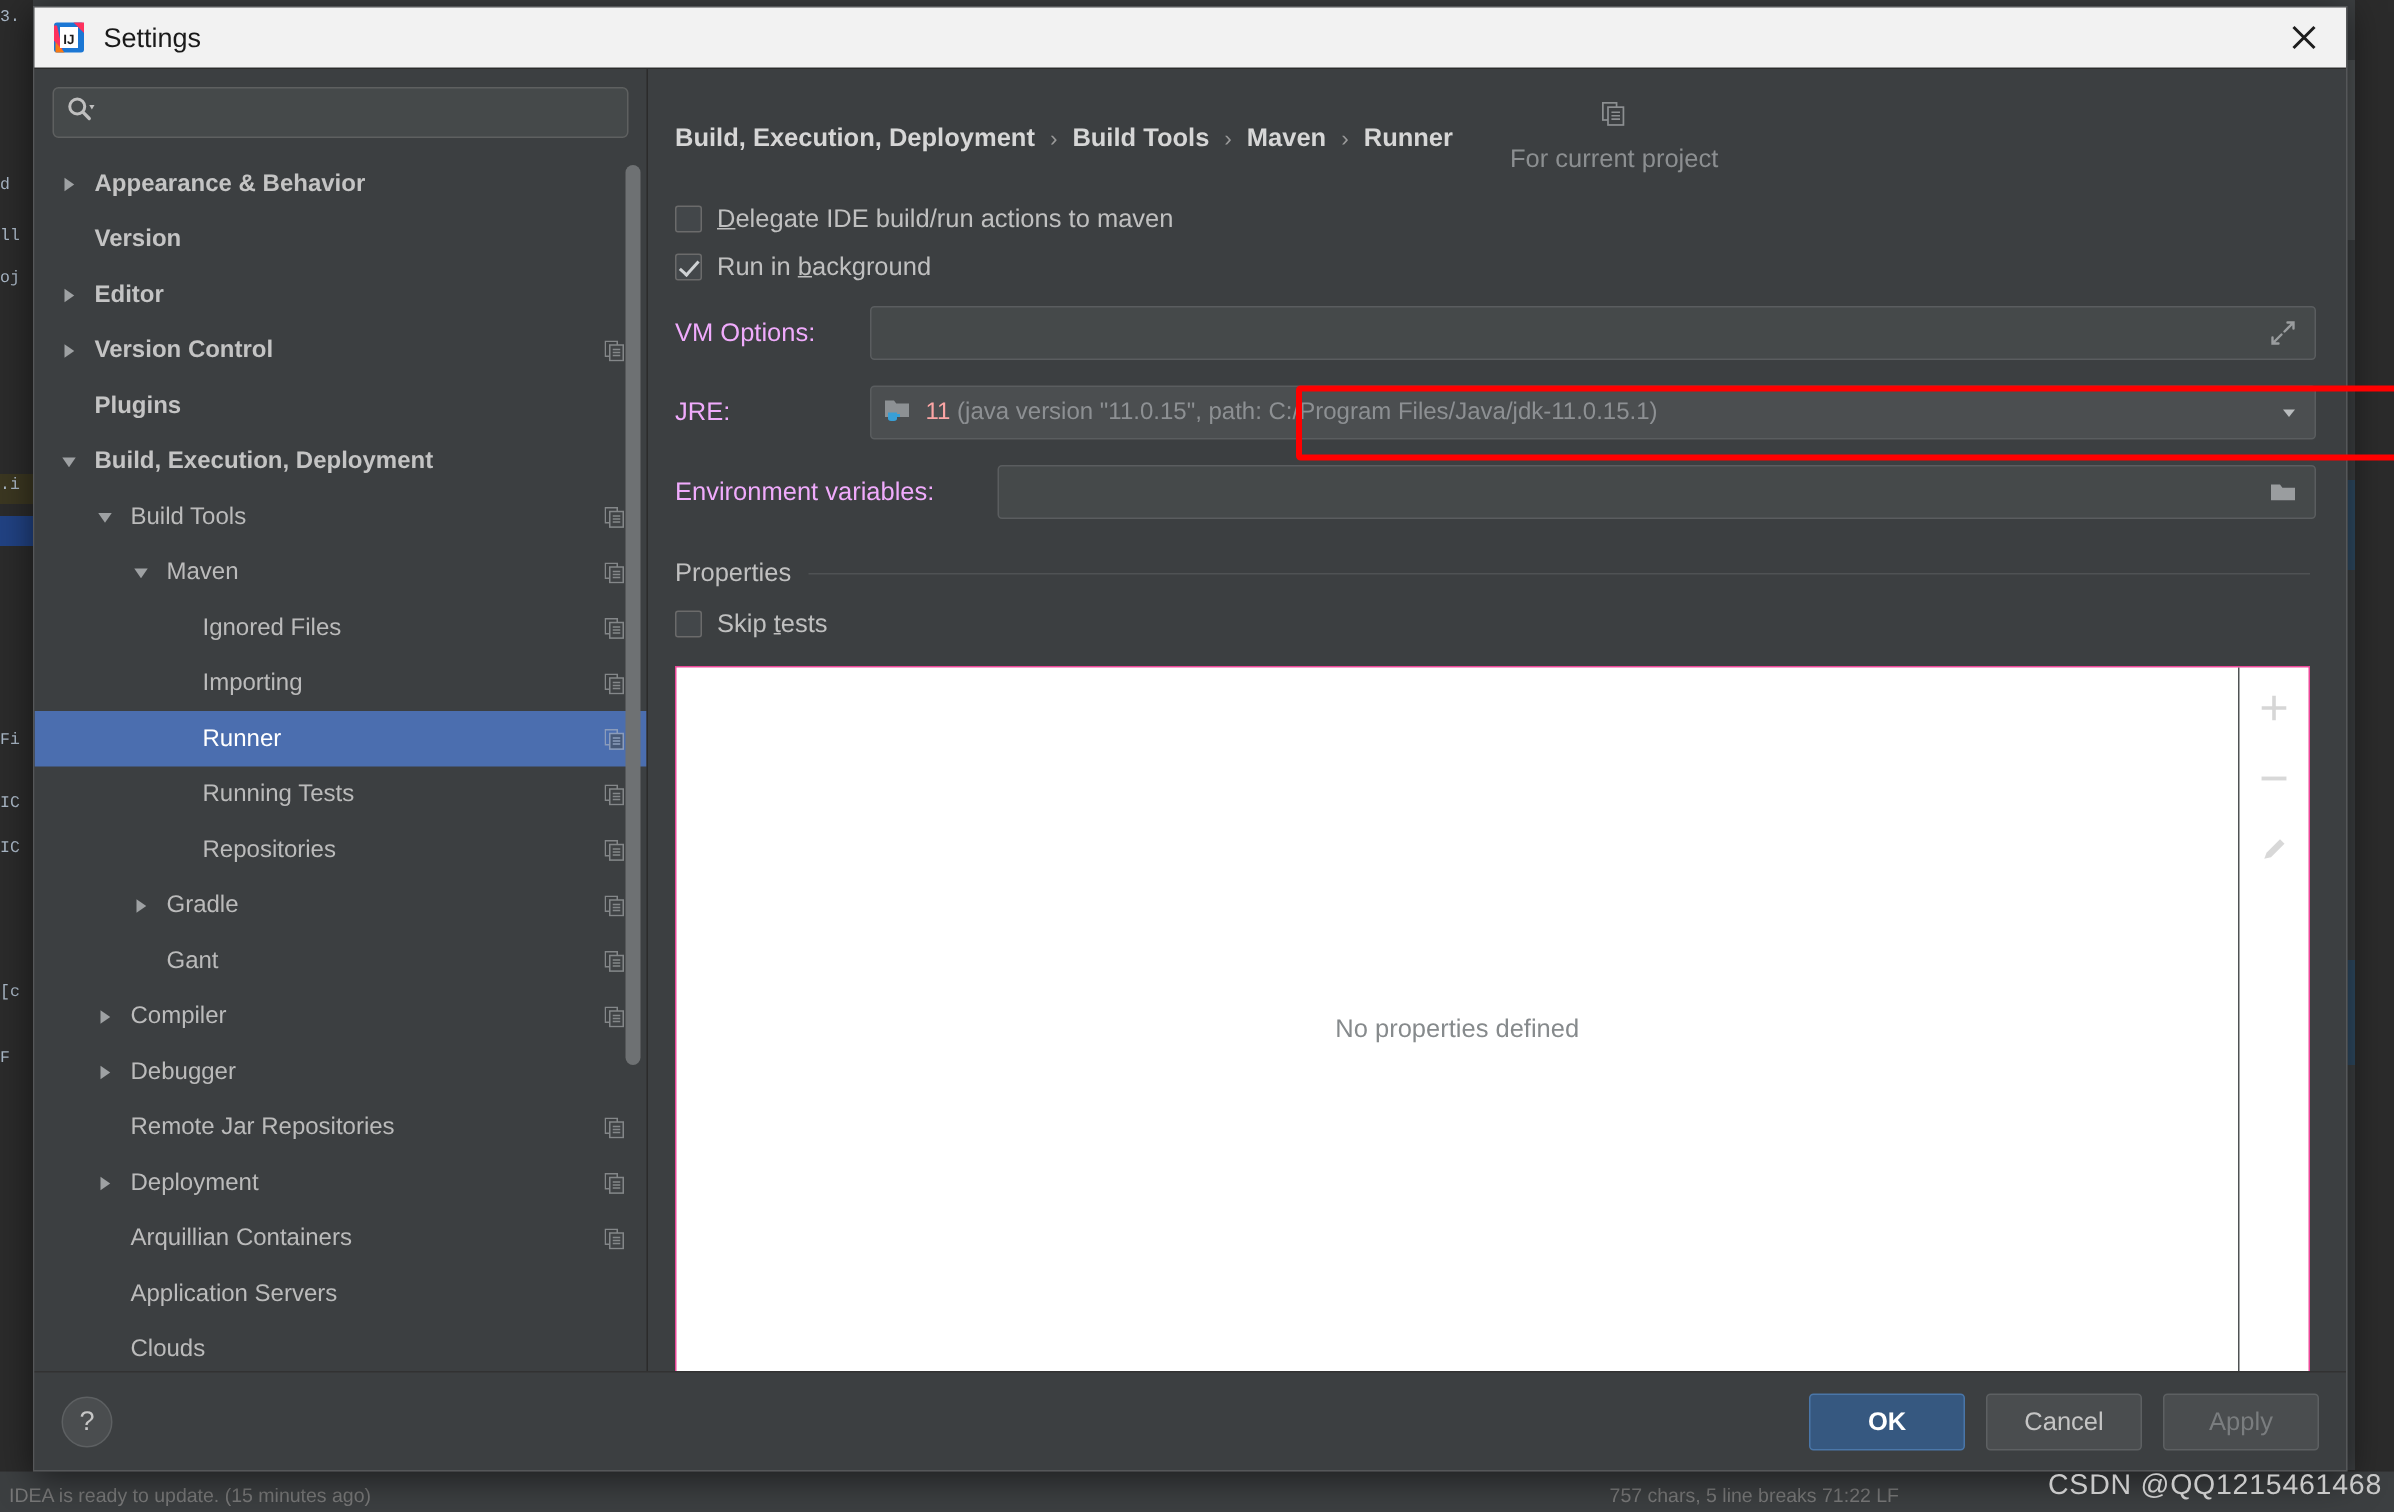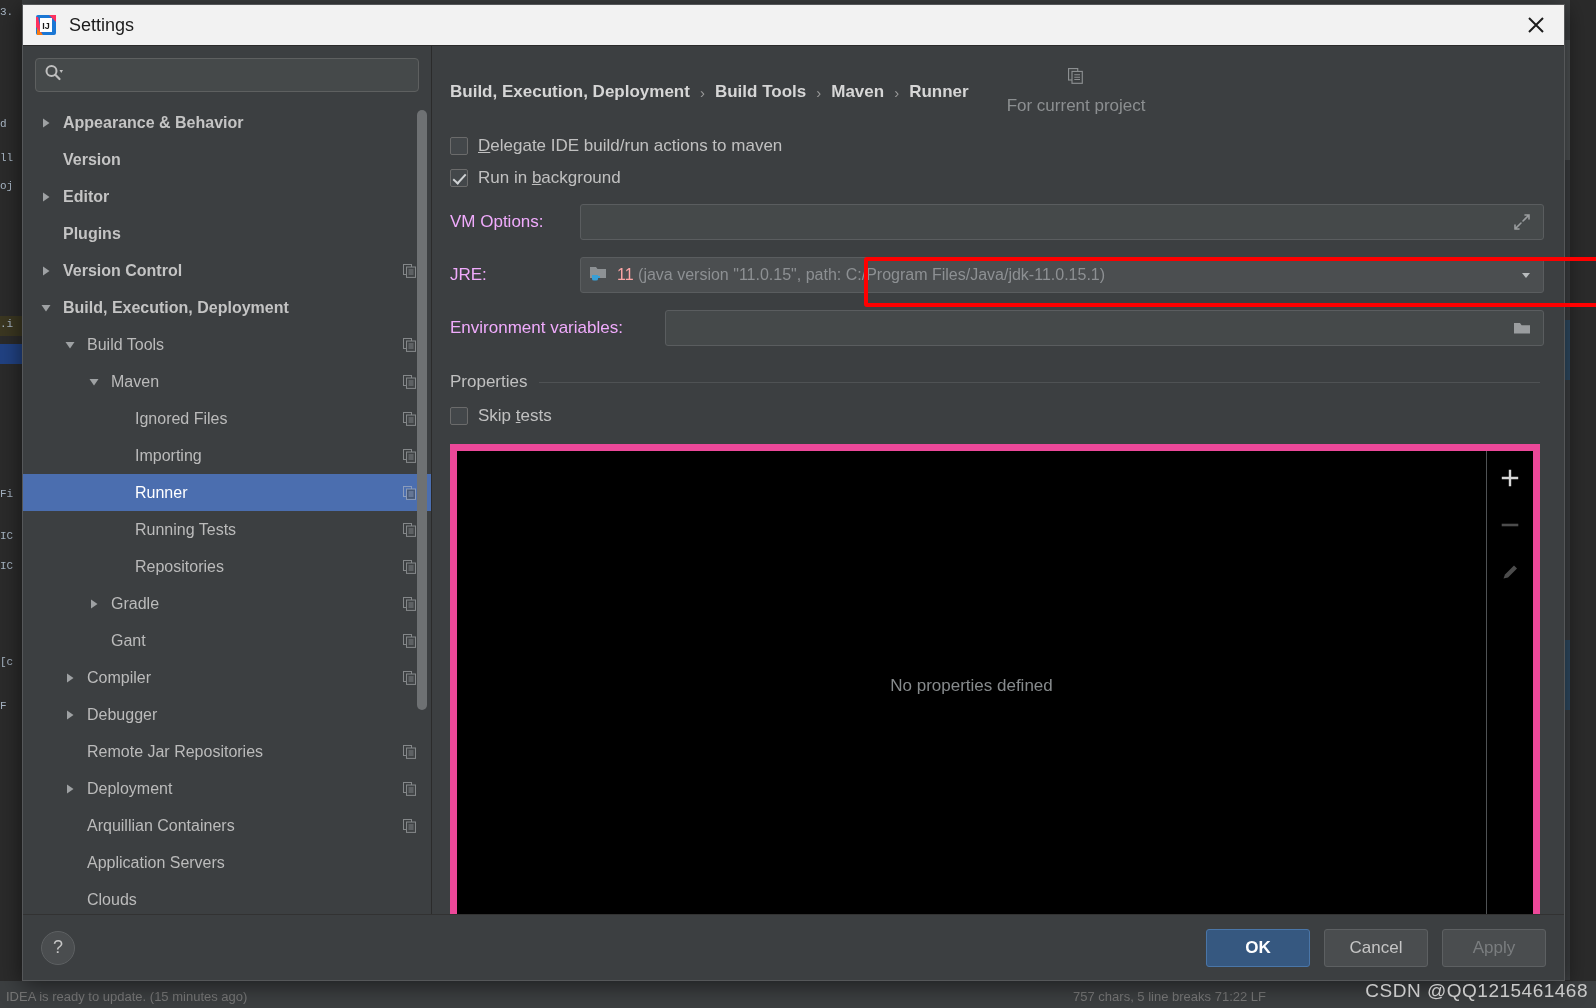--- a/index.html
+++ b/index.html
@@ -213,22 +213,22 @@
 
   .section-head {
     display: flex; align-items: center; gap: 12px;
     margin-top: 26px; padding-right: 24px;
   }
   .section-title { font-size: 17px; color: #c0c0c0; white-space: nowrap; }
   .section-line { flex: 1; height: 1px; background: #4f5254; }
 
   .props-panel {
     margin-top: 12px; margin-right: 24px;
-    height: 483px; background: #000000;
-    border: 7px solid #ec4899;
+    height: 483px; background: #ffffff;
+    border: 1px solid #ec4899;
     display: flex; position: relative;
   }
   .props-empty {
     flex: 1; display: flex; align-items: center; justify-content: center;
     font-size: 17px; color: #868a8c;
   }
   .props-toolbar {
     width: 47px; flex: none; border-left: 1px solid #4f5254;
     display: flex; flex-direction: column; align-items: center;
     padding-top: 12px; gap: 17px;
@@ -361,38 +361,38 @@
             <div class="tree-arrow">
               <svg width="14" height="14" viewBox="0 0 14 14">
                 <path d="M4 2.5 L10.5 7 L4 11.5 Z" fill="#9ea1a3"></path>
               </svg>
             </div>
             <div style="width: 8px; flex: 0 0 auto;"></div>
             <div class="tree-label">Editor</div>
           </div>
           <div class="tree-row bold">
             <div style="width: 14px; flex: 0 0 auto;"></div>
-            <div class="tree-arrow"></div>
-            <div style="width: 8px; flex: 0 0 auto;"></div>
-            <div class="tree-label">Plugins</div>
+            <div class="tree-arrow">
+              <svg width="14" height="14" viewBox="0 0 14 14">
+                <path d="M4 2.5 L10.5 7 L4 11.5 Z" fill="#9ea1a3"></path>
+              </svg>
+            </div>
+            <div style="width: 8px; flex: 0 0 auto;"></div>
+            <div class="tree-label">Version Control</div>
+            <div class="copy-badge"><svg width="14" height="14" viewBox="0 0 14 14">
+                <rect x="0.5" y="0.5" width="8" height="10" fill="none" stroke="#c0c3c5"></rect>
+                <rect x="3.5" y="3" width="9" height="10.4" fill="#44484a" stroke="#c0c3c5"></rect>
+                <path d="M5.5 6 H10.5 M5.5 8 H10.5 M5.5 10 H10.5" stroke="#c0c3c5" stroke-width="0.9"></path>
+              </svg></div>
           </div>
           <div class="tree-row bold">
             <div style="width: 14px; flex: 0 0 auto;"></div>
-            <div class="tree-arrow">
-              <svg width="14" height="14" viewBox="0 0 14 14">
-                <path d="M4 2.5 L10.5 7 L4 11.5 Z" fill="#9ea1a3"></path>
-              </svg>
-            </div>
-            <div style="width: 8px; flex: 0 0 auto;"></div>
-            <div class="tree-label">Version Control</div>
-            <div class="copy-badge"><svg width="14" height="14" viewBox="0 0 14 14">
-                <rect x="0.5" y="0.5" width="8" height="10" fill="none" stroke="#c0c3c5"></rect>
-                <rect x="3.5" y="3" width="9" height="10.4" fill="#44484a" stroke="#c0c3c5"></rect>
-                <path d="M5.5 6 H10.5 M5.5 8 H10.5 M5.5 10 H10.5" stroke="#c0c3c5" stroke-width="0.9"></path>
-              </svg></div>
+            <div class="tree-arrow"></div>
+            <div style="width: 8px; flex: 0 0 auto;"></div>
+            <div class="tree-label">Plugins</div>
           </div>
           <div class="tree-row bold">
             <div style="width: 14px; flex: 0 0 auto;"></div>
             <div class="tree-arrow">
               <svg width="14" height="14" viewBox="0 0 14 14">
                 <path d="M2.5 4 L11.5 4 L7 10.5 Z" fill="#9ea1a3"></path>
               </svg>
             </div>
             <div style="width: 8px; flex: 0 0 auto;"></div>
             <div class="tree-label">Build, Execution, Deployment</div>

